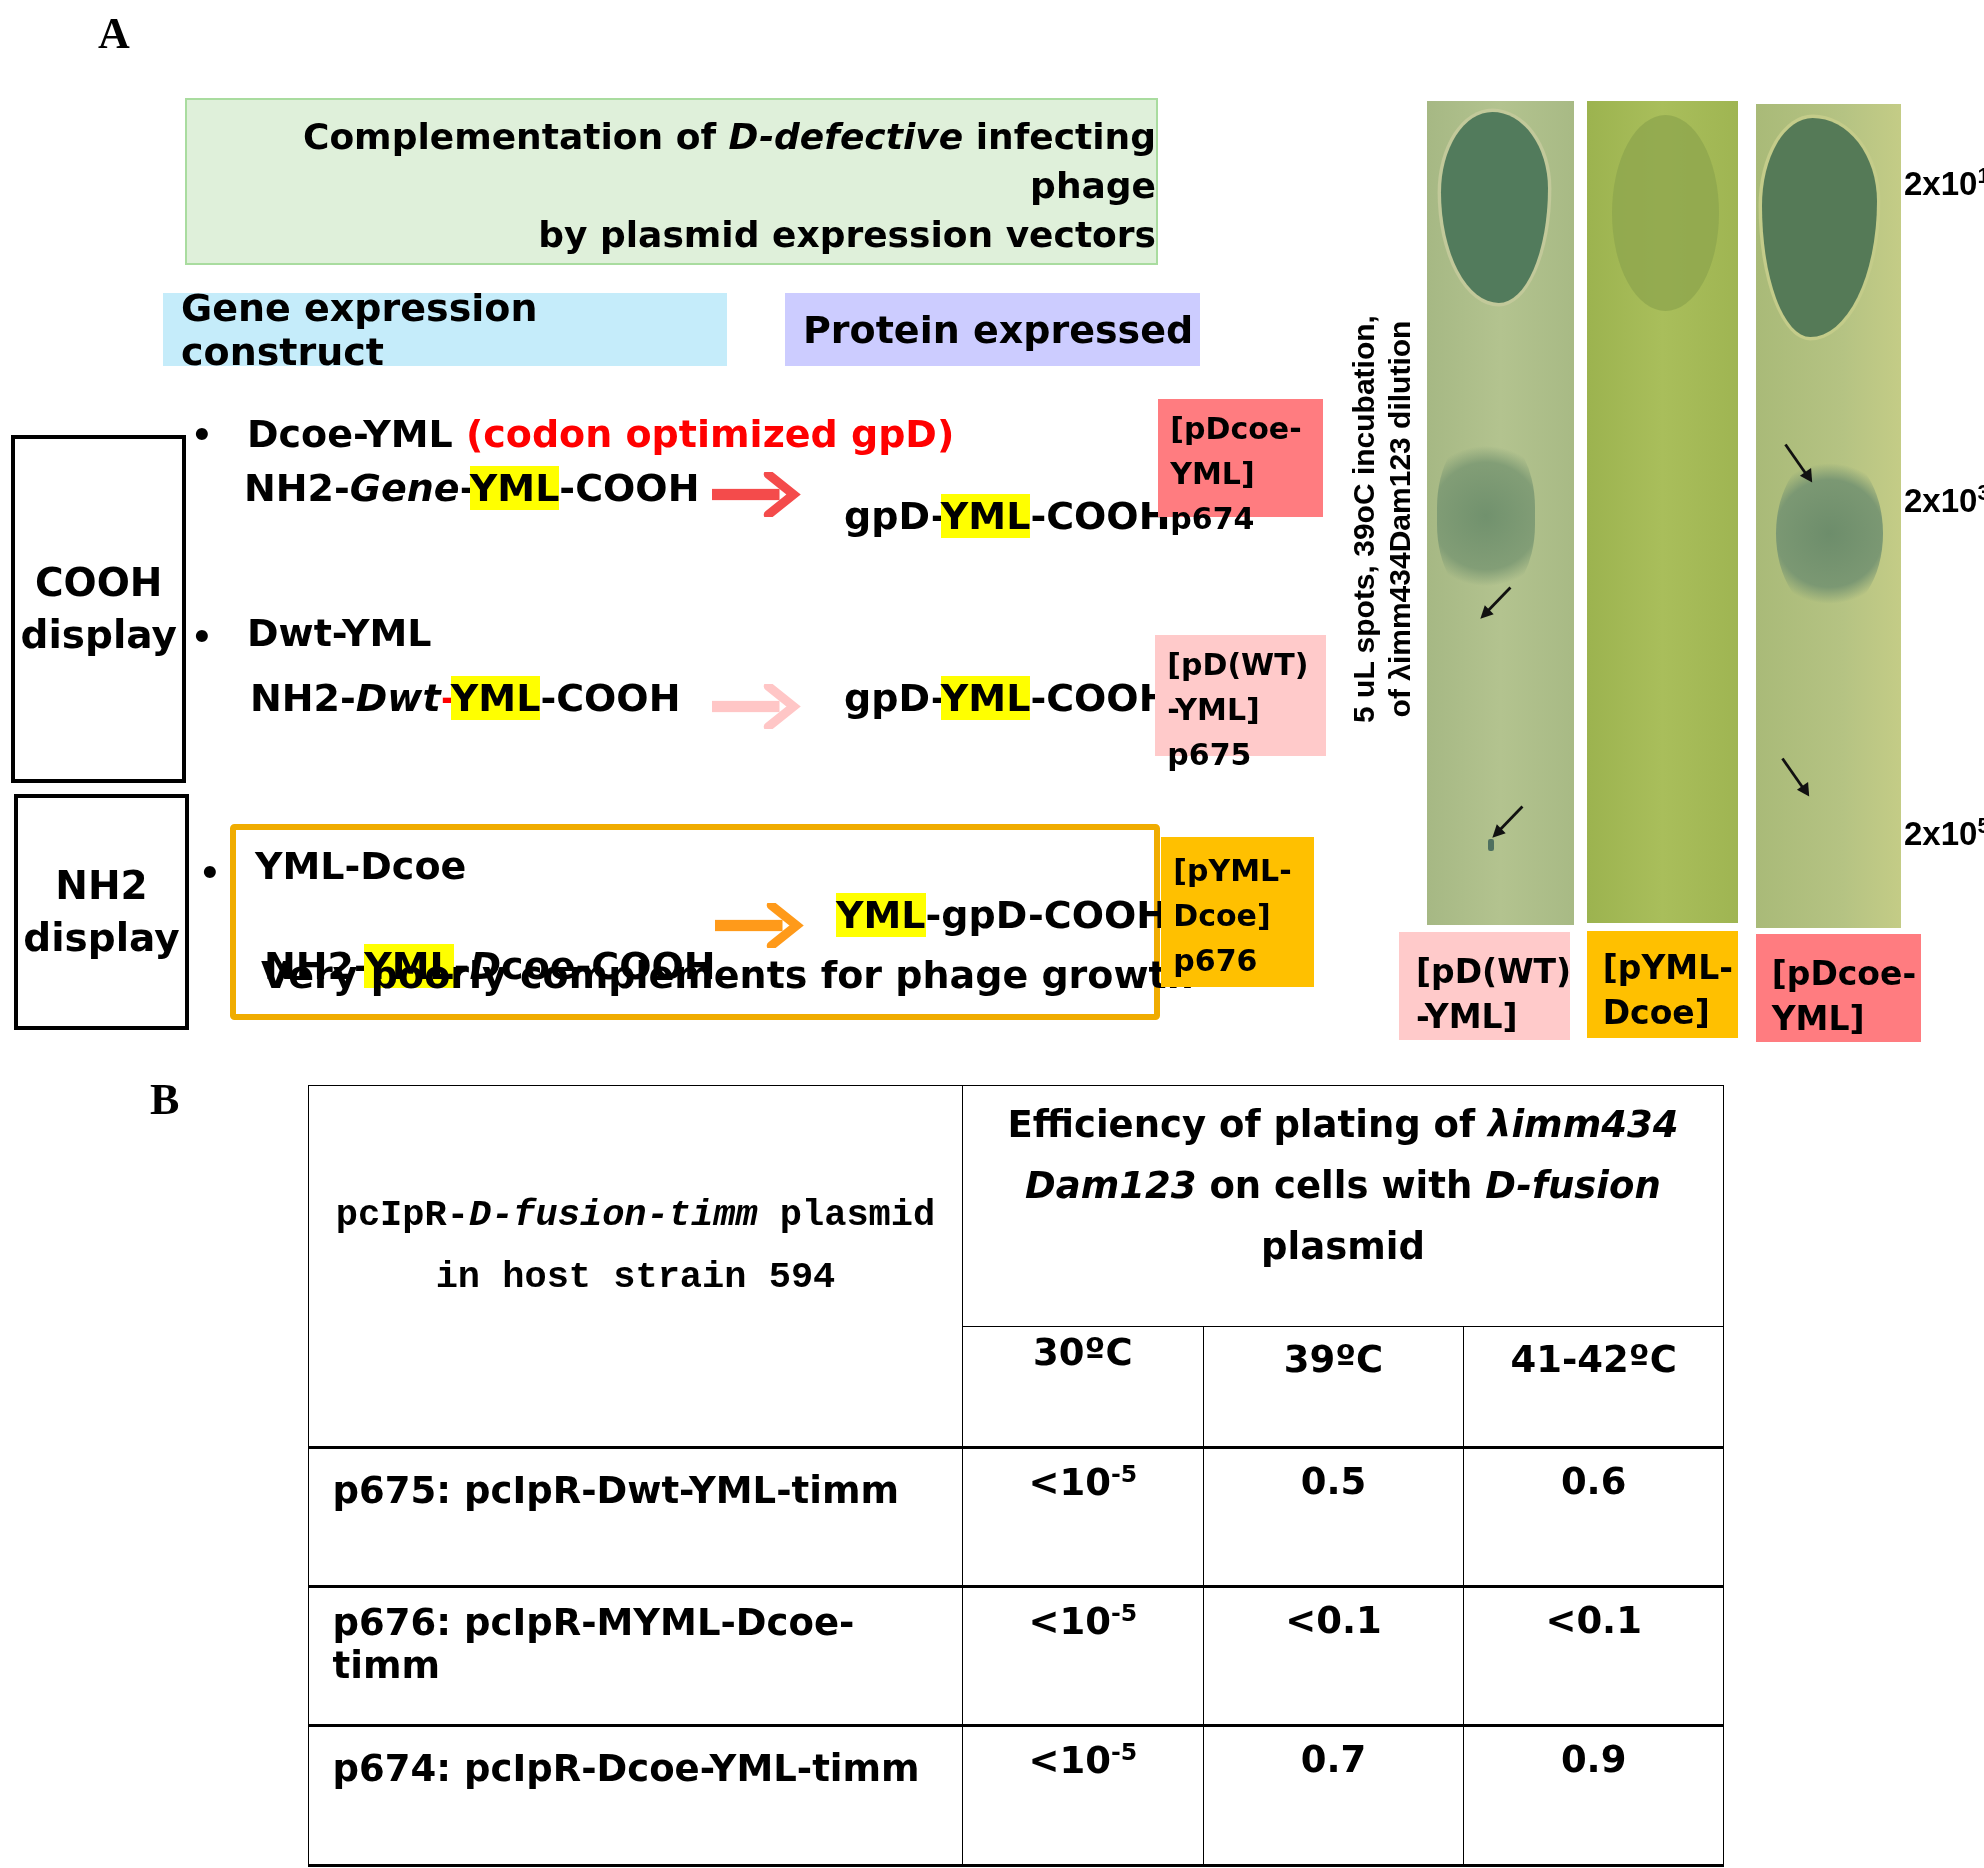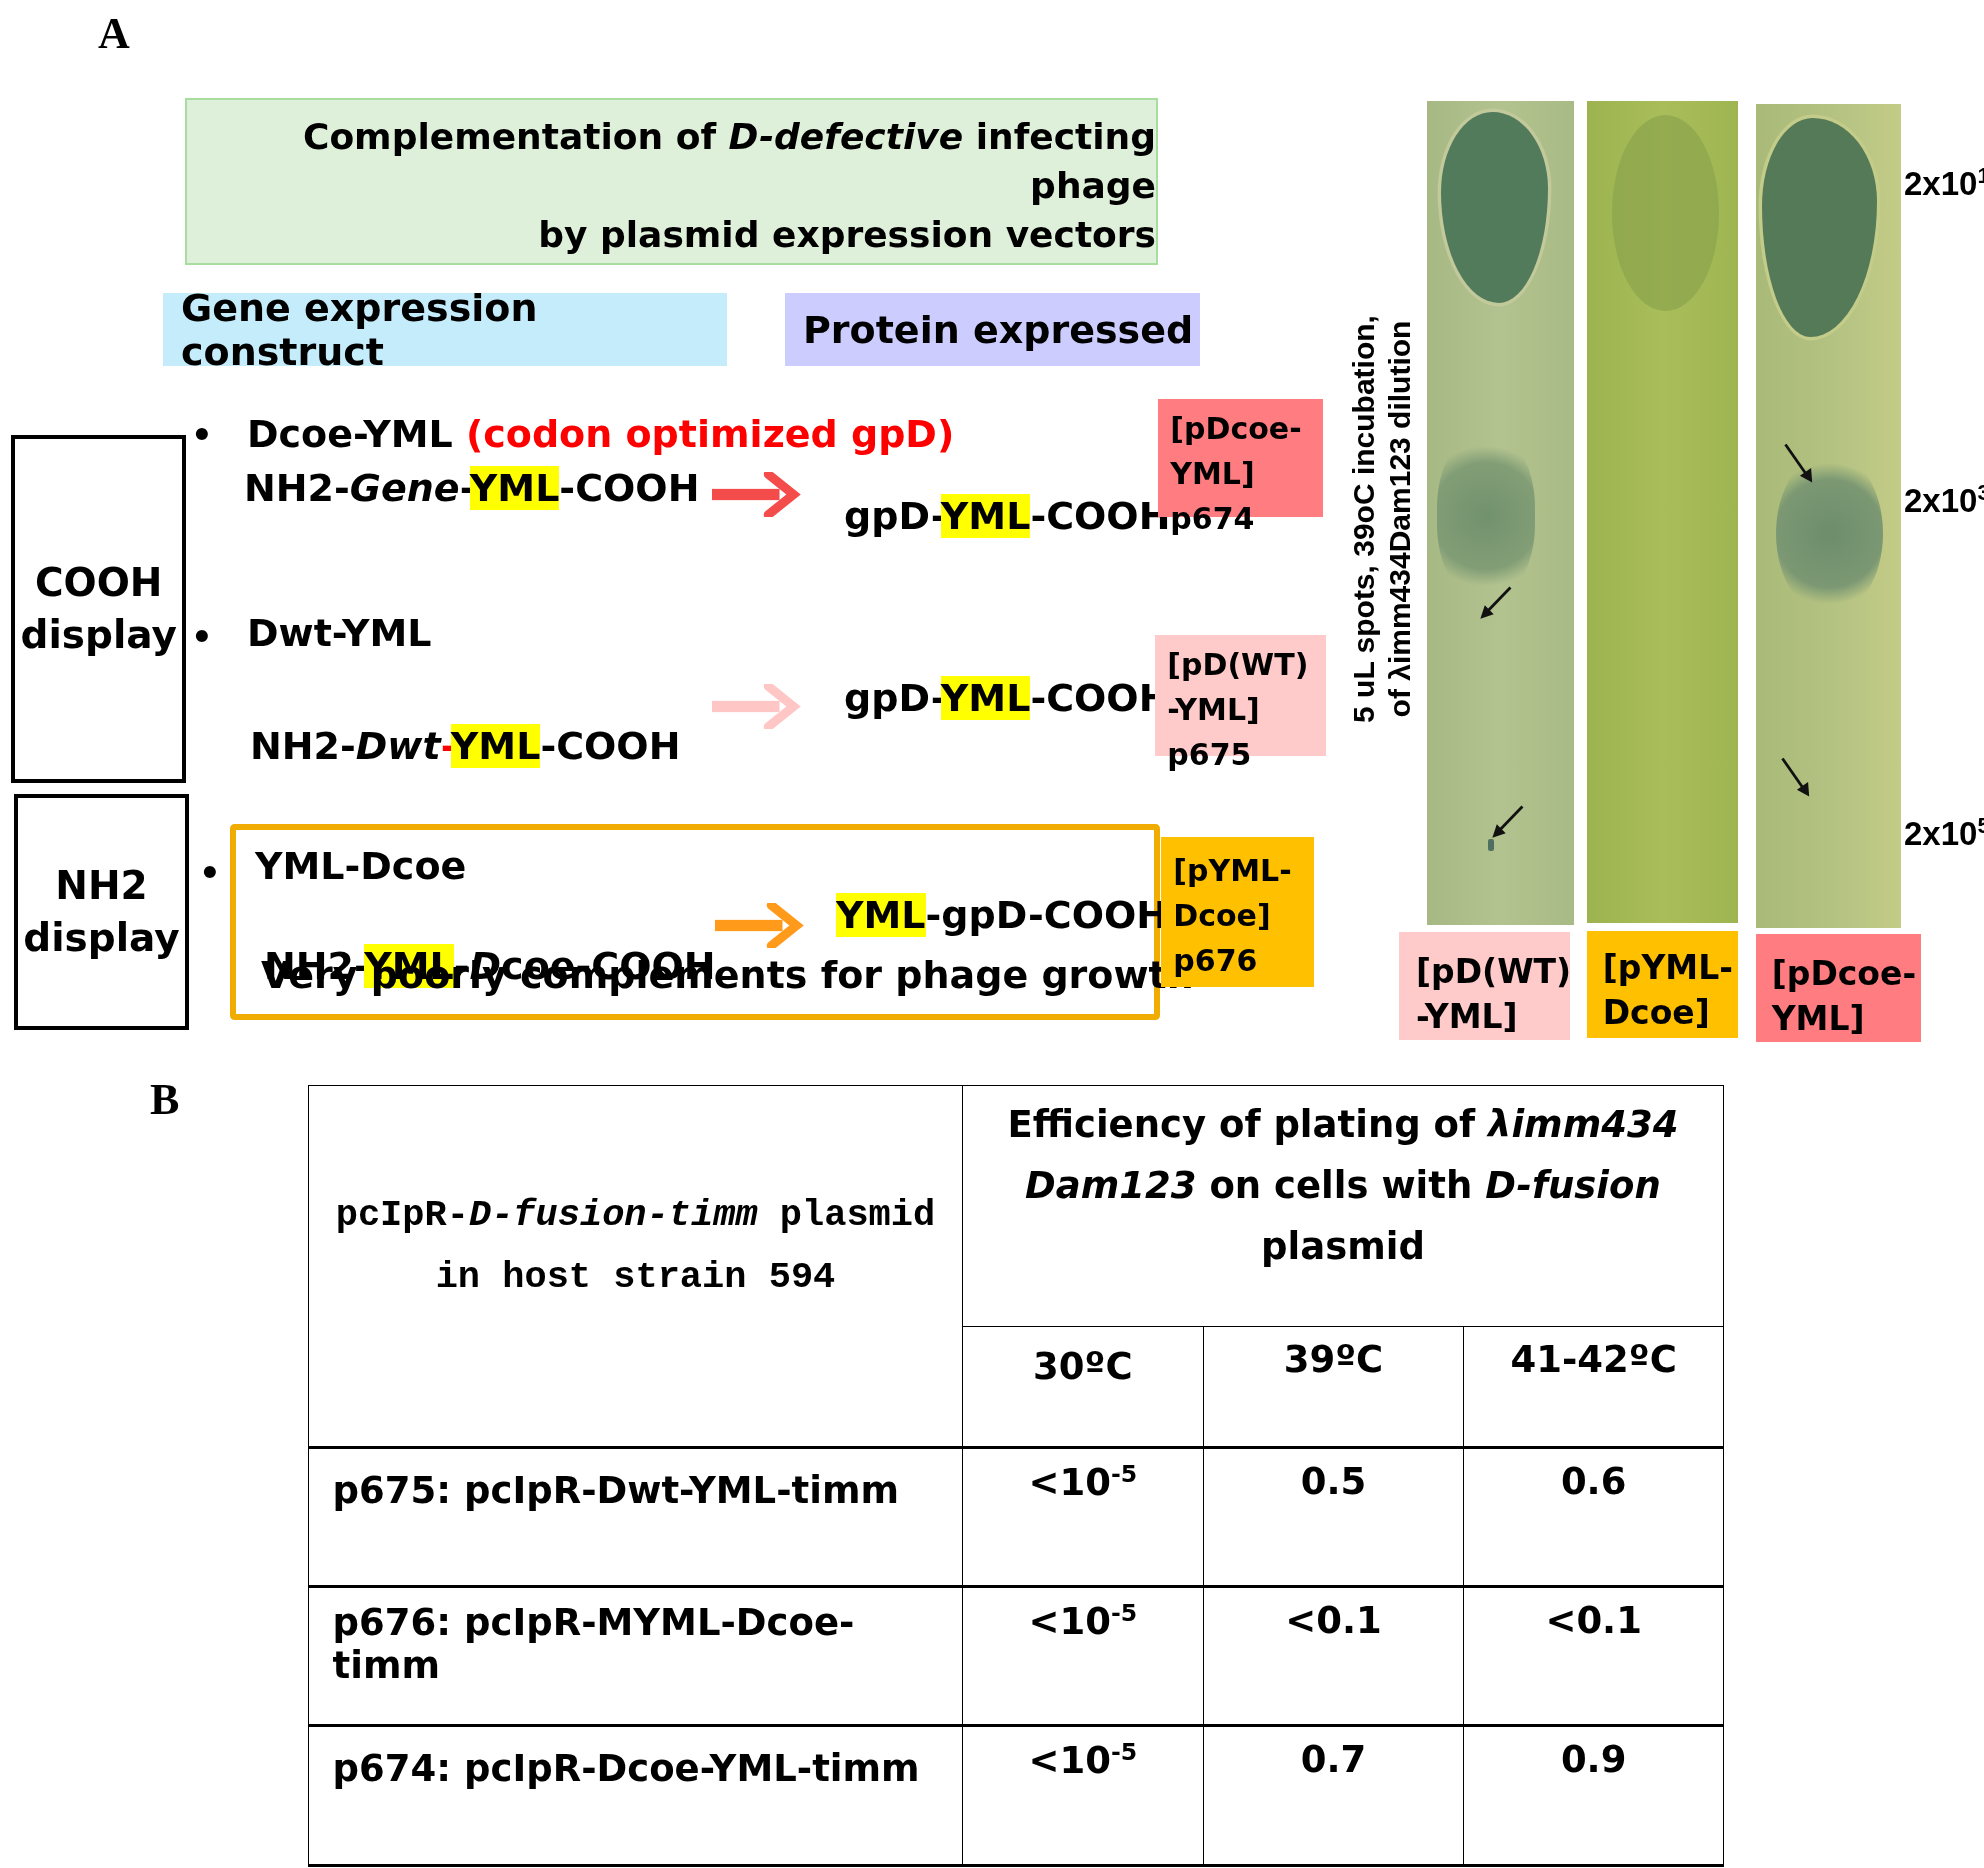--- a/index.html
+++ b/index.html
@@ -78,21 +78,21 @@
   <span>gpD-</span><span class="hl">YML</span><span>-COOH</span>
 </div>
 <div class="abs label-box" style="left:1158px;top:399px;width:165px;height:118px;background:#ff7c80;">
   <div>[pDcoe-</div>
     <div>YML]</div>
     <div>p674</div>
 </div>
 
 <div class="abs bullet" style="left:191px;top:617px;">•</div>
 <div class="abs line" style="left:247px;top:611px;">Dwt-YML</div>
-<div class="abs line" style="left:250px;top:676px;margin-top:48px;">
+<div class="abs line" style="left:250px;top:676px;">
   <span>NH2-</span><i>Dwt</i><span class="red">-</span><span class="hl">YML</span><span>-COOH</span>
 </div>
 <svg class="arrow" style="left:712px;top:684px;" width="90" height="45" viewBox="0 0 160 80">
   <rect x="0" y="30" width="120" height="20" fill="#ffc6c6"></rect>
   <polyline points="100,4 145,40 100,76" fill="none" stroke="#ffc6c6" stroke-width="16" stroke-linecap="round"></polyline>
 </svg>
 <div class="abs line" style="left:844px;top:676px;">
   <span>gpD-</span><span class="hl">YML</span><span>-COOH</span>
 </div>
 <div class="abs label-box" style="left:1155px;top:635px;width:171px;height:121px;background:#ffcaca;">
@@ -187,21 +187,21 @@
       <div><span>pcIpR-</span><i>D-fusion-timm</i><span> plasmid</span></div>
       <div>in host strain 594</div>
     </td>
     <td colspan="3" style="padding-top:8.4px;line-height:61px;">
       <div><span>Efficiency of plating of </span><i>λimm434</i></div>
       <div><i>Dam123</i><span> on cells with </span><i>D-fusion</i></div>
       <div>plasmid</div>
     </td>
   </tr>
   <tr style="height:121px;">
-    <td style="padding-top:18px;">30ºC</td>
+    <td style="padding-top:4px;">30ºC</td>
     <td style="padding-top:11.2px;">39ºC</td>
     <td style="padding-top:11.2px;">41-42ºC</td>
   </tr>
   <tr class="thick-top" style="height:139px;">
     <td class="rowlabel" style="padding-top:19.6px;">p675: pcIpR-Dwt-YML-timm</td>
     <td style="padding-top:11.2px;"><span>&lt;10</span><sup>-5</sup></td>
     <td style="padding-top:11.2px;">0.5</td>
     <td style="padding-top:11.2px;">0.6</td>
   </tr>
   <tr class="thick-top" style="height:139px;">

